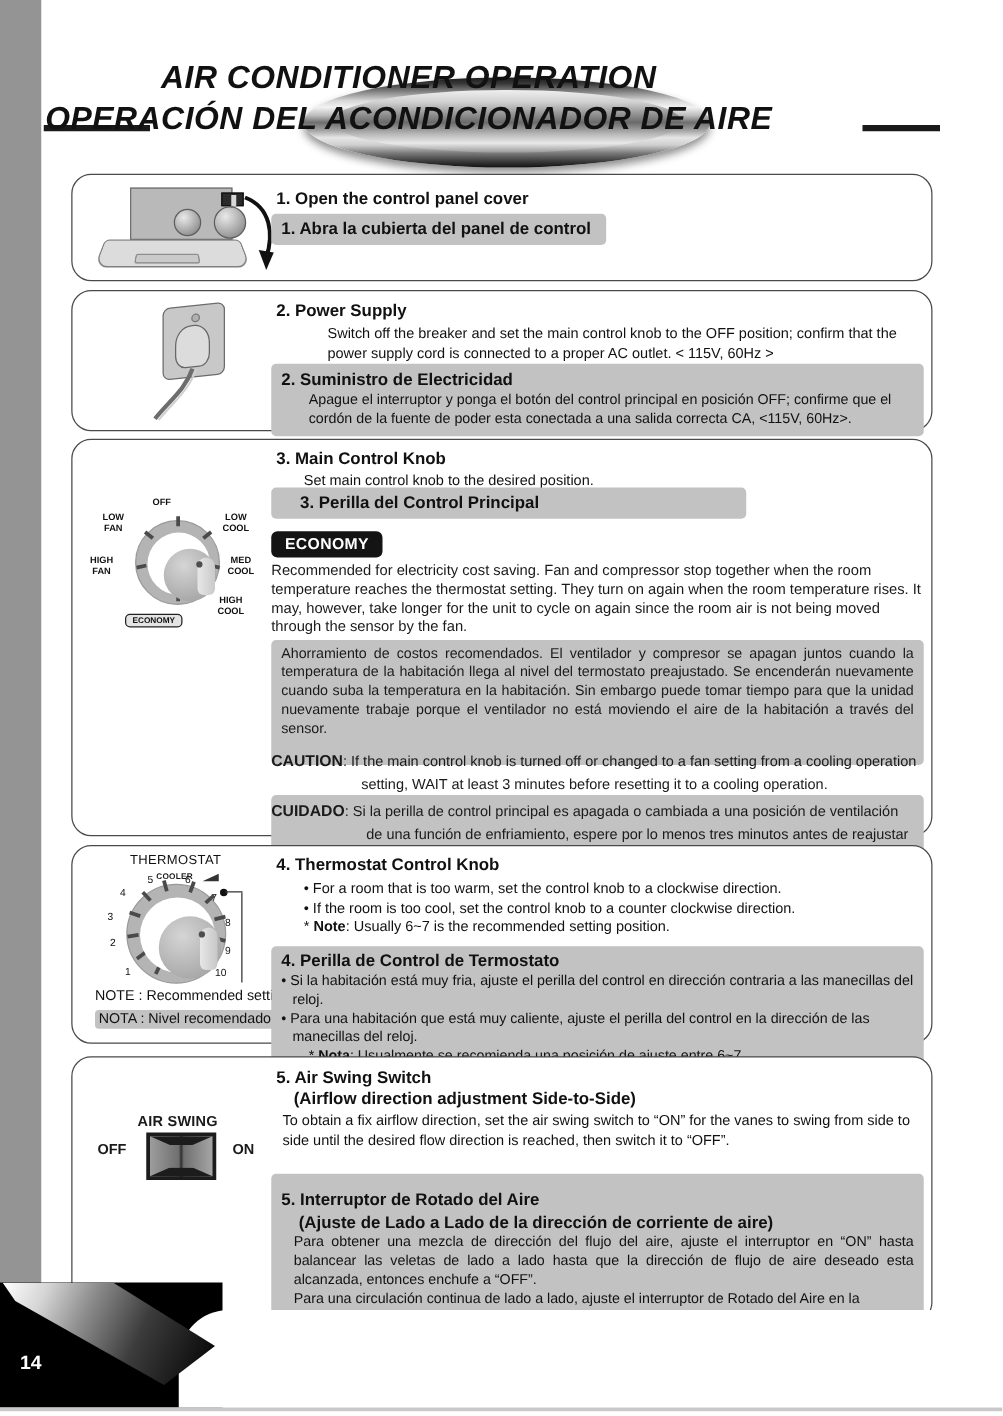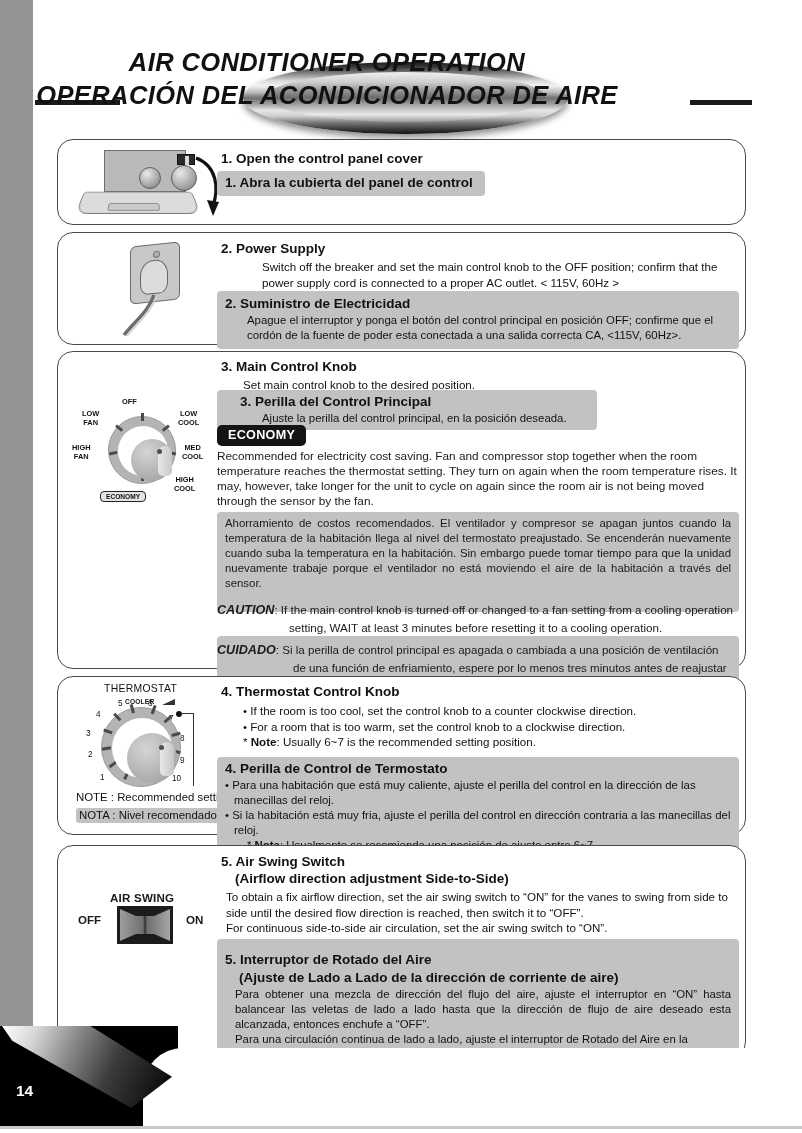--- a/index.html
+++ b/index.html
@@ -138,21 +138,21 @@
     background:#141414; color:#fff; font-size:12.6px; font-weight:bold;
     padding:3px 11px 4px; border-radius:5px; letter-spacing:.3px;
   }
   .s3-eco-en{ position:absolute; left:159px; top:97px; width:522px; font-size:11.8px; line-height:15px;}
   .s3-eco-es{
     position:absolute; left:159px; top:160px; width:522px;
     padding:4px 8px 21px 8px; text-align:justify; font-size:11.4px; line-height:15px;
   }
   .caution-en{ position:absolute; left:159px; top:248px; width:530px; }
   .caution-es{ position:absolute; left:159px; top:284px; width:522px; padding:4px 8px 5px 8px; }
-  .cau-label{ font-weight:bold; font-size:12.6px;font-style:italic; }
+  .cau-label{ font-weight:bold; font-size:12.6px; }
   .cau-body{ font-size:11.6px; line-height:15.5px; }
   .hang{ padding-left:72px; text-indent:-72px; }
   .hang2{ padding-left:76px; text-indent:-76px; }
 
   
   .mck{ position:absolute; left:8px; top:44px; width:150px; height:120px; }
   .dial-ring{
     position:absolute; left:42px; top:20px; width:68px; height:68px;
     border-radius:50%; background:#b4b4b4; border:1px solid #9a9a9a;
   }
@@ -339,21 +339,20 @@
           <div class="dial-dot"></div>
         </div>
       </div>
     </div>
   </div>
 
   <div class="s3-title en-h">3. Main Control Knob</div>
   <div class="s3-p en-p">Set main control knob to the desired position.</div>
   <div class="s3-es es-box">
     <div class="es-h">3. Perilla del Control Principal</div>
-    <div class="es-p indent">Ajuste la perilla del control principal, en la posición deseada.</div>
   </div>
 
   <div class="eco-badge">ECONOMY</div>
   <div class="s3-eco-en">Recommended for electricity cost saving. Fan and compressor stop together when the room temperature reaches the thermostat setting. They turn on again when the room temperature rises. It may, however, take longer for the unit to cycle on again since the room air is not being moved through the sensor by the fan.</div>
   <div class="s3-eco-es es-box">Ahorramiento de costos recomendados. El ventilador y compresor se apagan juntos cuando la temperatura de la habitación llega al nivel del termostato preajustado. Se encenderán nuevamente cuando suba la temperatura en la habitación. Sin embargo puede tomar tiempo para que la unidad nuevamente trabaje porque el ventilador no está moviendo el aire de la habitación a través del sensor.</div>
 
   <div class="caution-en hang">
     <span class="cau-label">CAUTION</span><span class="cau-body">: If the main control knob is turned off or changed to a fan setting from a cooling operation setting, WAIT at least 3 minutes before resetting it to a cooling operation.</span>
   </div>
   <div class="caution-es es-box hang2">
@@ -403,48 +402,47 @@
         </div>
       </div>
     </div>
 
     <div class="note-en">NOTE : Recommended setting</div>
     <div class="note-es">NOTA : Nivel recomendado</div>
   </div>
 
   <div class="s4-title en-h">4. Thermostat Control Knob</div>
   <div class="s4-list">
+    <div class="en-p bul">• For a room that is too warm, set the control knob to a clockwise direction.</div>
     <div class="en-p bul">• If the room is too cool, set the control knob to a counter clockwise direction.</div>
-    <div class="en-p bul">• For a room that is too warm, set the control knob to a clockwise direction.</div>
     <div class="en-p">* <b>Note</b><span>: Usually 6~7 is the recommended setting position.</span></div>
   </div>
   <div class="s4-es es-box">
     <div class="es-h">4. Perilla de Control de Termostato</div>
+    <div class="es-p bul indent">• Si la habitación está muy fria, ajuste el perilla del control en dirección contraria a las manecillas del reloj.</div>
     <div class="es-p bul indent">• Para una habitación que está muy caliente, ajuste el perilla del control en la dirección de las manecillas del reloj.</div>
-    <div class="es-p bul indent">• Si la habitación está muy fria, ajuste el perilla del control en dirección contraria a las manecillas del reloj.</div>
     <div class="es-p indent">* <b>Nota</b><span>: Usualmente se recomienda una posición de ajuste entre 6~7.</span></div>
   </div>
 </div>
 
 <div class="sec" id="sec5">
 
   <div class="swing-art">
     <div class="sw-title">AIR SWING</div>
     <div class="sw-off">OFF</div>
     <div class="sw-on">ON</div>
     <div class="sw-body">
       <div class="sw-rock"></div>
     </div>
   </div>
 
   <div class="s5-title en-h">5. Air Swing Switch</div>
   <div class="s5-title2 en-sub">(Airflow direction adjustment Side-to-Side)</div>
   <div class="s5-p">
     <div class="en-p">To obtain a fix airflow direction, set the air swing switch to “ON” for the vanes to swing from side to side until the desired flow direction is reached, then switch it to “OFF”.</div>
-    <div class="en-p">For continuous side-to-side air circulation, set the air swing switch to “ON”.</div>
   </div>
   <div class="s5-es es-box">
     <div class="es-h">5. Interruptor de Rotado del Aire</div>
     <div class="es-h s5-es-h2">(Ajuste de Lado a Lado de la dirección de corriente de aire)</div>
     <div class="es-p indent" style="padding-left:10px; text-align:justify;">Para obtener una mezcla de dirección del flujo del aire, ajuste el interruptor en “ON” hasta balancear las veletas de lado a lado hasta que la dirección de flujo de aire deseado esta alcanzada, entonces enchufe a “OFF”.</div>
     <div class="es-p indent" style="padding-left:10px;">Para una circulación continua de lado a lado, ajuste el interruptor de Rotado del Aire en la posición “ON”.</div>
   </div>
 </div>
 
 <div class="curl-black"></div>

